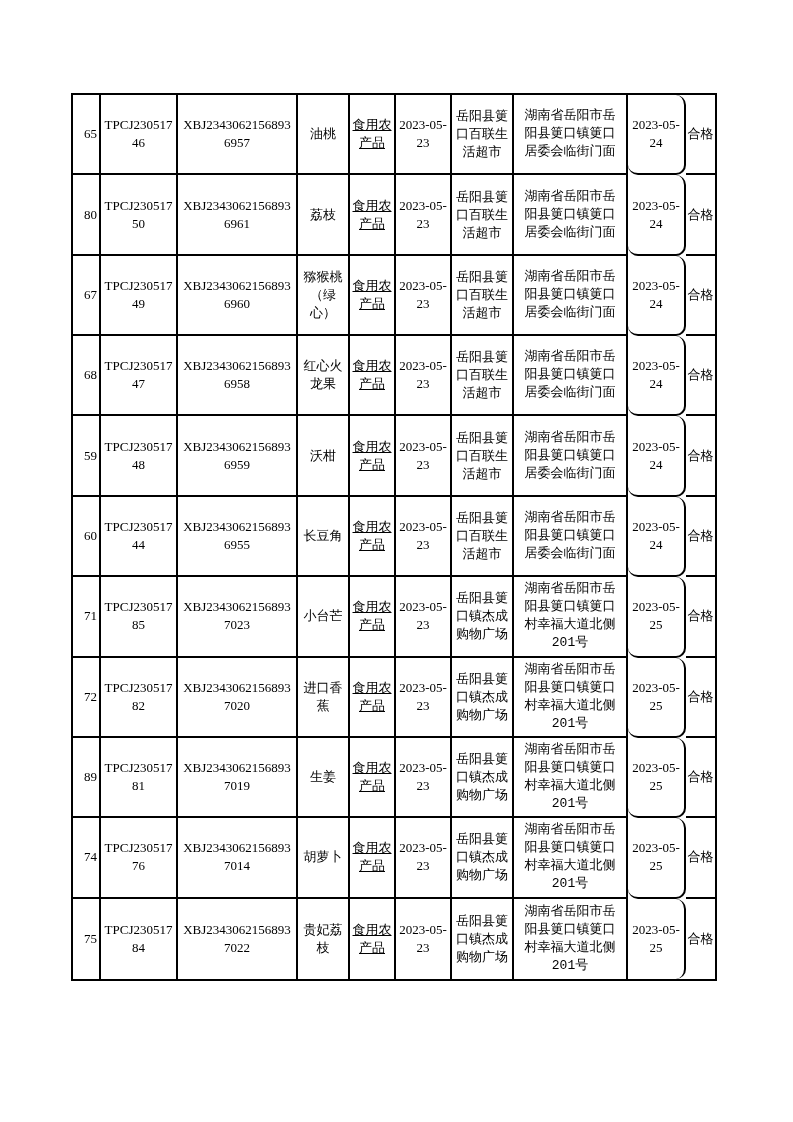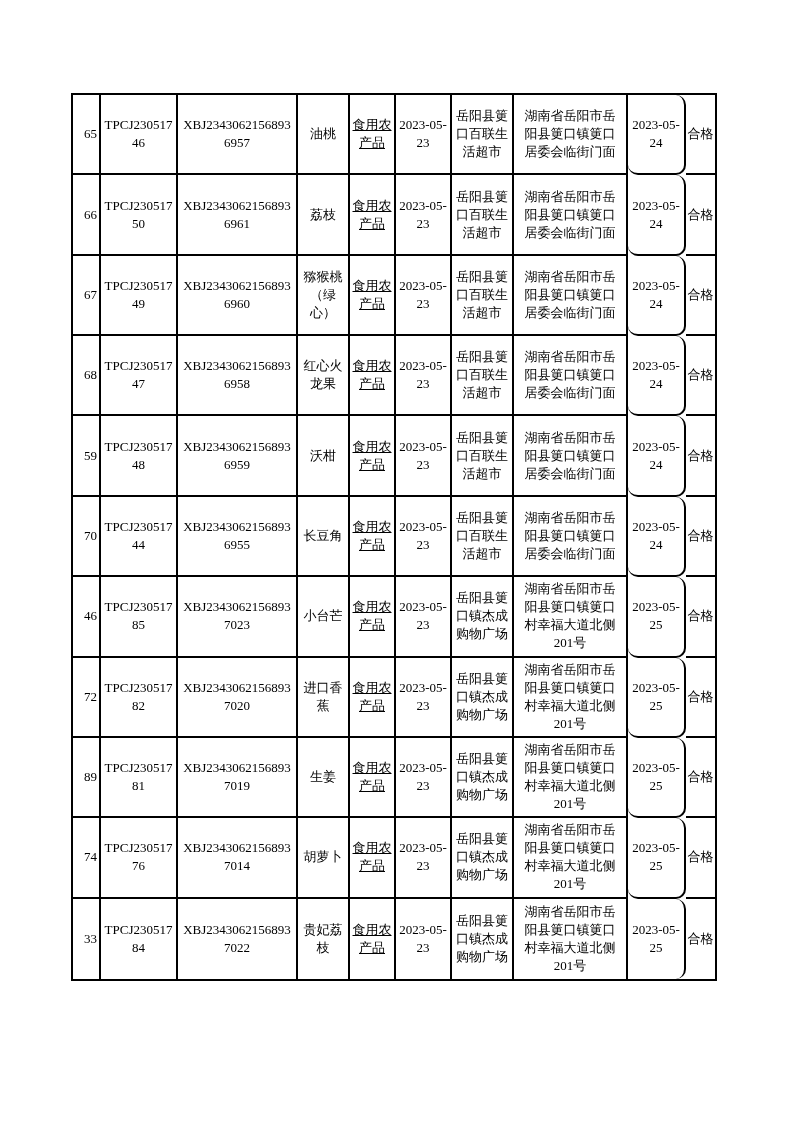--- a/index.html
+++ b/index.html
@@ -57,21 +57,21 @@
   col.w8 { width: 58px; }
   col.w9 { width: 29px; }
 
   td.c0 { padding: 0 11px; }
   td.c1 { padding: 0 2px; word-break: break-all; }
   td.c2 { padding: 13px 3px; word-break: break-all; }
   td.c3 { padding: 0 3px; }
   td.c4 { padding: 0 2px; text-decoration: underline; }
   td.c5 { padding: 0 3px; }
   td.c6 { padding: 0 2px; margin-top: 8px; }
-  td.c7 { padding: 0 6px; }
+  td.c7 { padding: 0 6px; font-family: Liberation Mono, monospace; }
   td.c8 { padding: 0 2px; border-radius: 10px; }
   td.c9 { padding: 0 0px; }
 </style>
 </head>
 <body>
 
 <div class="tbl-frame">
   <table class="results">
     <colgroup>
       <col class="w0">
@@ -92,21 +92,21 @@
           <td class="c2">XBJ23430621568936957</td>
           <td class="c3">油桃</td>
           <td class="c4">食用农产品</td>
           <td class="c5">2023-05-23</td>
           <td class="c6">岳阳县筻口百联生活超市</td>
           <td class="c7">湖南省岳阳市岳阳县筻口镇筻口居委会临街门面</td>
           <td class="c8">2023-05-24</td>
           <td class="c9">合格</td>
         </tr>
         <tr>
-          <td class="c0">66</td>
+          <td class="c0">80</td>
           <td class="c1">TPCJ23051750</td>
           <td class="c2">XBJ23430621568936961</td>
           <td class="c3">荔枝</td>
           <td class="c4">食用农产品</td>
           <td class="c5">2023-05-23</td>
           <td class="c6">岳阳县筻口百联生活超市</td>
           <td class="c7">湖南省岳阳市岳阳县筻口镇筻口居委会临街门面</td>
           <td class="c8">2023-05-24</td>
           <td class="c9">合格</td>
         </tr>
@@ -140,33 +140,33 @@
           <td class="c2">XBJ23430621568936959</td>
           <td class="c3">沃柑</td>
           <td class="c4">食用农产品</td>
           <td class="c5">2023-05-23</td>
           <td class="c6">岳阳县筻口百联生活超市</td>
           <td class="c7">湖南省岳阳市岳阳县筻口镇筻口居委会临街门面</td>
           <td class="c8">2023-05-24</td>
           <td class="c9">合格</td>
         </tr>
         <tr>
-          <td class="c0">70</td>
+          <td class="c0">60</td>
           <td class="c1">TPCJ23051744</td>
           <td class="c2">XBJ23430621568936955</td>
           <td class="c3">长豆角</td>
           <td class="c4">食用农产品</td>
           <td class="c5">2023-05-23</td>
           <td class="c6">岳阳县筻口百联生活超市</td>
           <td class="c7">湖南省岳阳市岳阳县筻口镇筻口居委会临街门面</td>
           <td class="c8">2023-05-24</td>
           <td class="c9">合格</td>
         </tr>
         <tr>
-          <td class="c0">46</td>
+          <td class="c0">71</td>
           <td class="c1">TPCJ23051785</td>
           <td class="c2">XBJ23430621568937023</td>
           <td class="c3">小台芒</td>
           <td class="c4">食用农产品</td>
           <td class="c5">2023-05-23</td>
           <td class="c6">岳阳县筻口镇杰成购物广场</td>
           <td class="c7">湖南省岳阳市岳阳县筻口镇筻口村幸福大道北侧201号</td>
           <td class="c8">2023-05-25</td>
           <td class="c9">合格</td>
         </tr>
@@ -200,21 +200,21 @@
           <td class="c2">XBJ23430621568937014</td>
           <td class="c3">胡萝卜</td>
           <td class="c4">食用农产品</td>
           <td class="c5">2023-05-23</td>
           <td class="c6">岳阳县筻口镇杰成购物广场</td>
           <td class="c7">湖南省岳阳市岳阳县筻口镇筻口村幸福大道北侧201号</td>
           <td class="c8">2023-05-25</td>
           <td class="c9">合格</td>
         </tr>
         <tr>
-          <td class="c0">33</td>
+          <td class="c0">75</td>
           <td class="c1">TPCJ23051784</td>
           <td class="c2">XBJ23430621568937022</td>
           <td class="c3">贵妃荔枝</td>
           <td class="c4">食用农产品</td>
           <td class="c5">2023-05-23</td>
           <td class="c6">岳阳县筻口镇杰成购物广场</td>
           <td class="c7">湖南省岳阳市岳阳县筻口镇筻口村幸福大道北侧201号</td>
           <td class="c8">2023-05-25</td>
           <td class="c9">合格</td>
         </tr>

